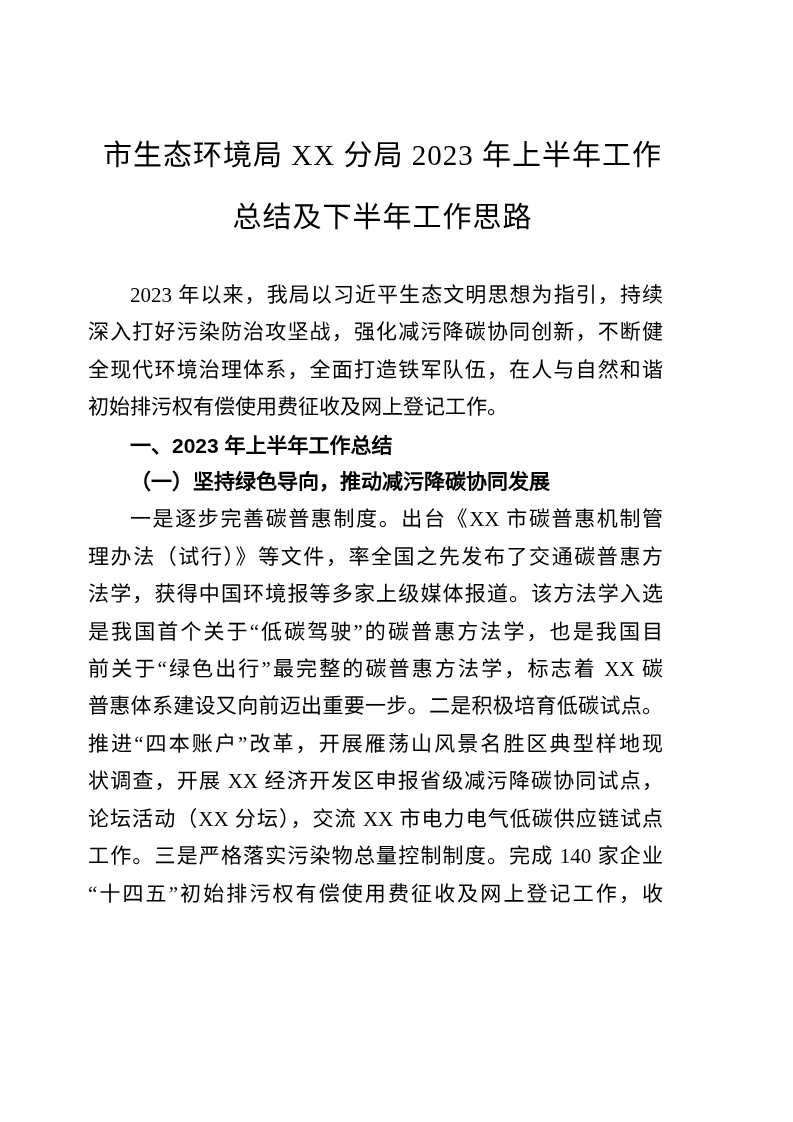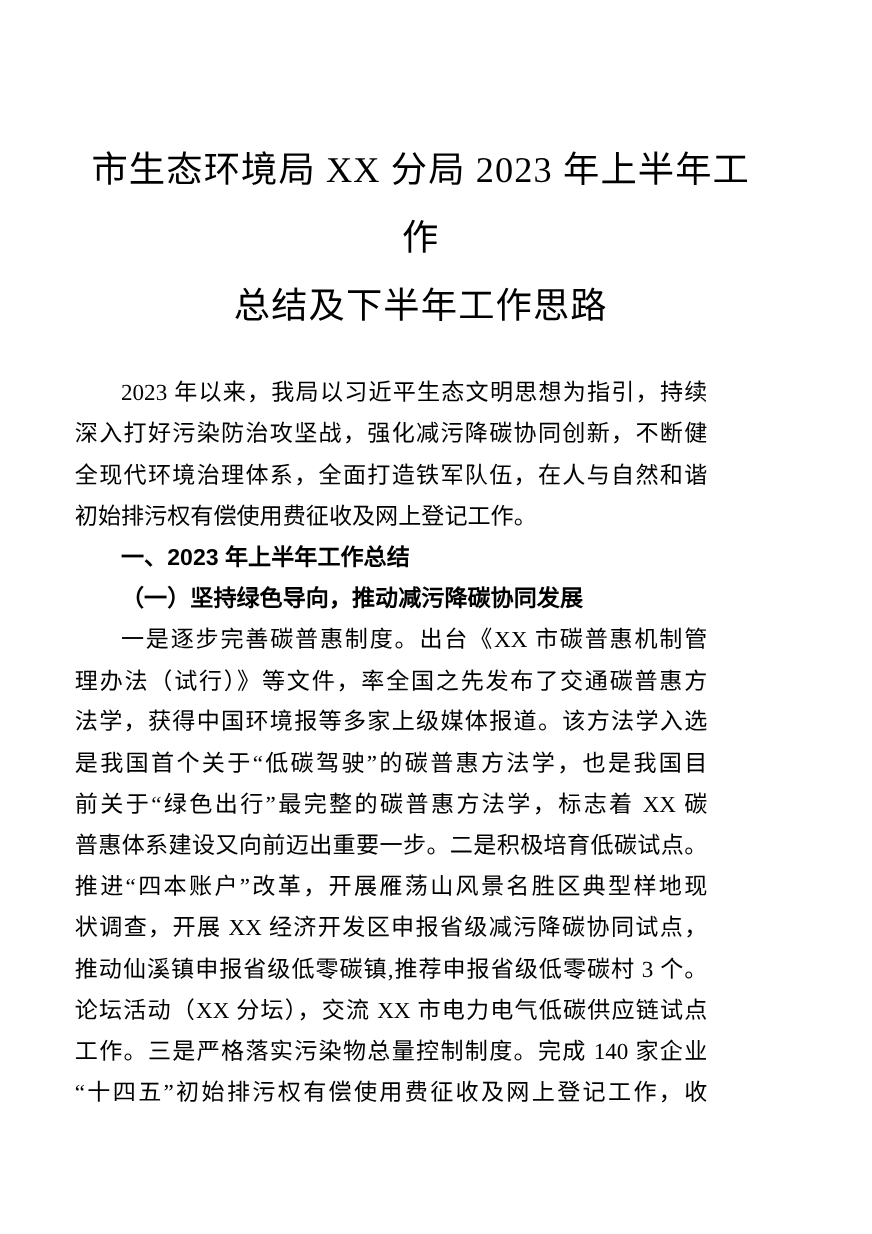--- a/index.html
+++ b/index.html
@@ -12,27 +12,27 @@
     width: 793px;
     height: 1122px;
     background: #ffffff;
     color: #000000;
     overflow: hidden;
     font-family: "Liberation Serif", "DejaVu Serif", serif;
   }
   .doc-title {
     margin: 124px 98px 0 70px;
     text-align: center;
-    font-size: 33px;
+    font-size: 29px;
     line-height: 62px;
     font-weight: normal;
     letter-spacing: 1px;
   }
   .content {
-    margin: 29px 98px 0 68px;
+    margin: 29px 98px 0 88px;
     width: 575px;
     font-size: 21px;
     line-height: 37.4px;
   }
   .line {
     text-align: justify;
     text-align-last: justify;
     white-space: nowrap;
   }
   .line.indent {
@@ -83,21 +83,20 @@
 
     <div>
       <div class="line indent">一是逐步完善碳普惠制度。出台《XX 市碳普惠机制管</div>
       <div class="line">理办法（试行）》等文件，率全国之先发布了交通碳普惠方</div>
       <div class="line">法学，获得中国环境报等多家上级媒体报道。该方法学入选</div>
       <div class="line">是我国首个关于“低碳驾驶”的碳普惠方法学，也是我国目</div>
       <div class="line">前关于“绿色出行”最完整的碳普惠方法学，标志着 XX 碳</div>
       <div class="line">普惠体系建设又向前迈出重要一步。二是积极培育低碳试点。</div>
       <div class="line">推进“四本账户”改革，开展雁荡山风景名胜区典型样地现</div>
       <div class="line">状调查，开展 XX 经济开发区申报省级减污降碳协同试点，</div>
-      <div class="line">推动仙溪镇申报省级低零碳镇,推荐申报省级低零碳村 3 个。</div>
       <div class="line">论坛活动（XX 分坛），交流 XX 市电力电气低碳供应链试点</div>
       <div class="line">工作。三是严格落实污染物总量控制制度。完成 140 家企业</div>
       <div class="line">“十四五”初始排污权有偿使用费征收及网上登记工作，收</div>
     </div>
 
   </div>
 
 </div>
 
 </body></html>

